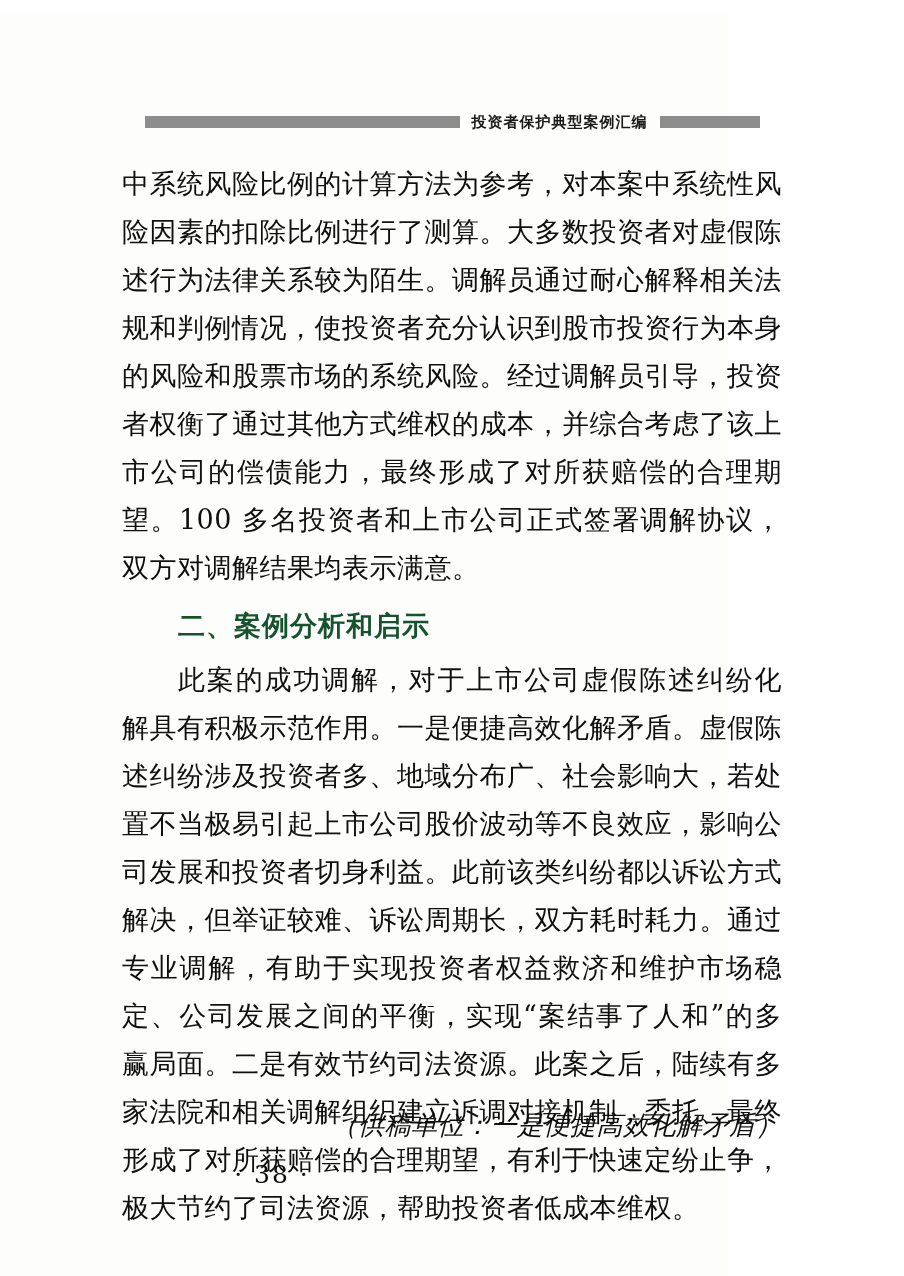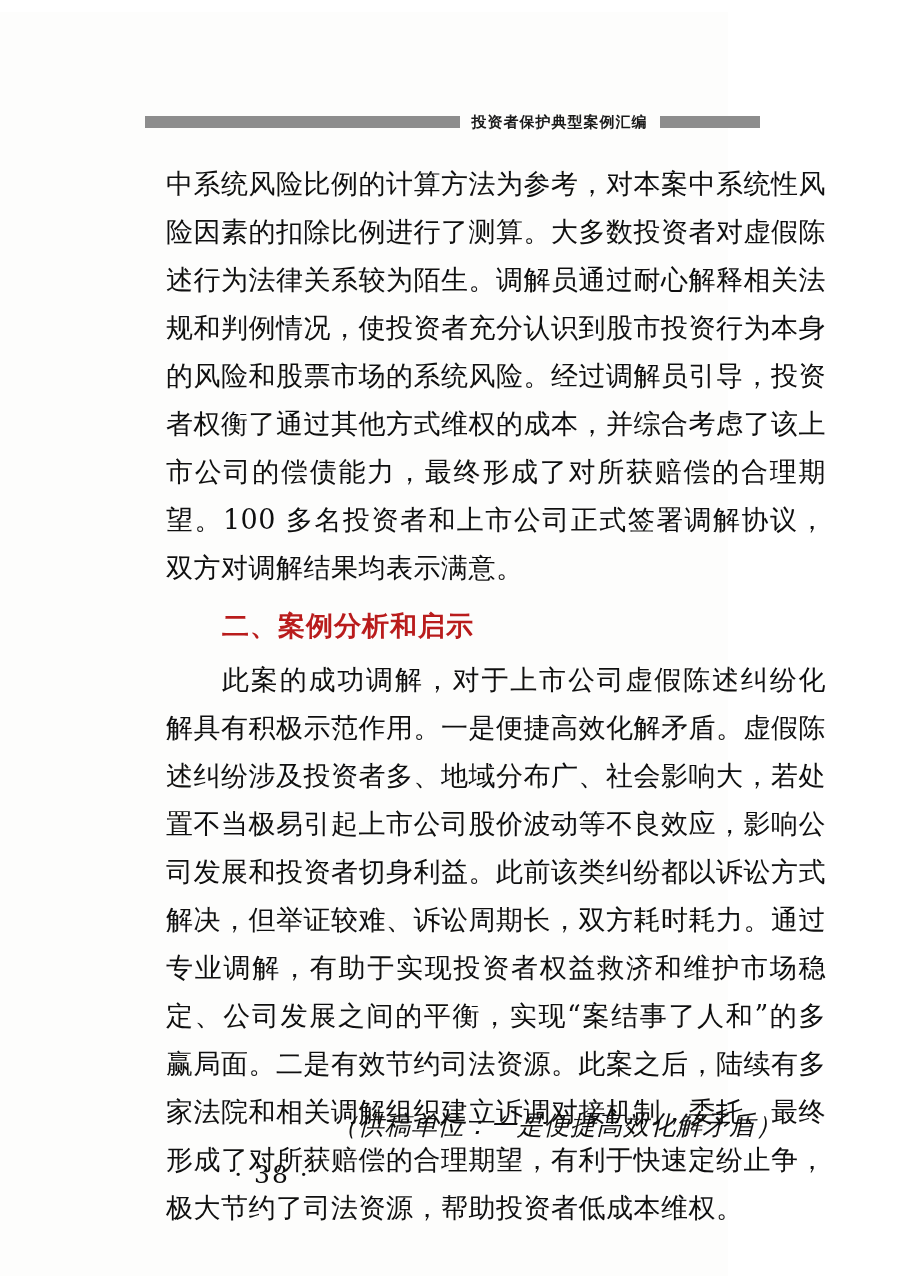--- a/index.html
+++ b/index.html
@@ -53,21 +53,20 @@
     letter-spacing: 1px;
     color: #1a1a1a;
     white-space: nowrap;
   }
   
   .content {
     position: absolute;
     left: 122px;
     top: 148px;
     width: 660px;
-    margin-left: 44px;
   }
   p.para {
     margin: 0;
     font-size: 27px;
     line-height: 48px;
     text-align: justify;
     text-justify: inter-ideograph;
     letter-spacing: 0.5px;
     color: #0f0f0f;
   }
@@ -75,21 +74,21 @@
     text-indent: 56px;
   }
   h2.section {
     margin: 6px 0 0 0;
     font-family: "DejaVu Sans", sans-serif;
     font-weight: bold;
     font-size: 27px;
     line-height: 56px;
     text-indent: 56px;
     letter-spacing: 1px;
-    color: #b91c1c;
+    color: #14532d;
   }
   .spacer-sm { height: 2px; }
   
   .source {
     position: absolute;
     left: 122px;
     top: 1096px;
     width: 660px;
     text-align: right;
     font-size: 26px;

